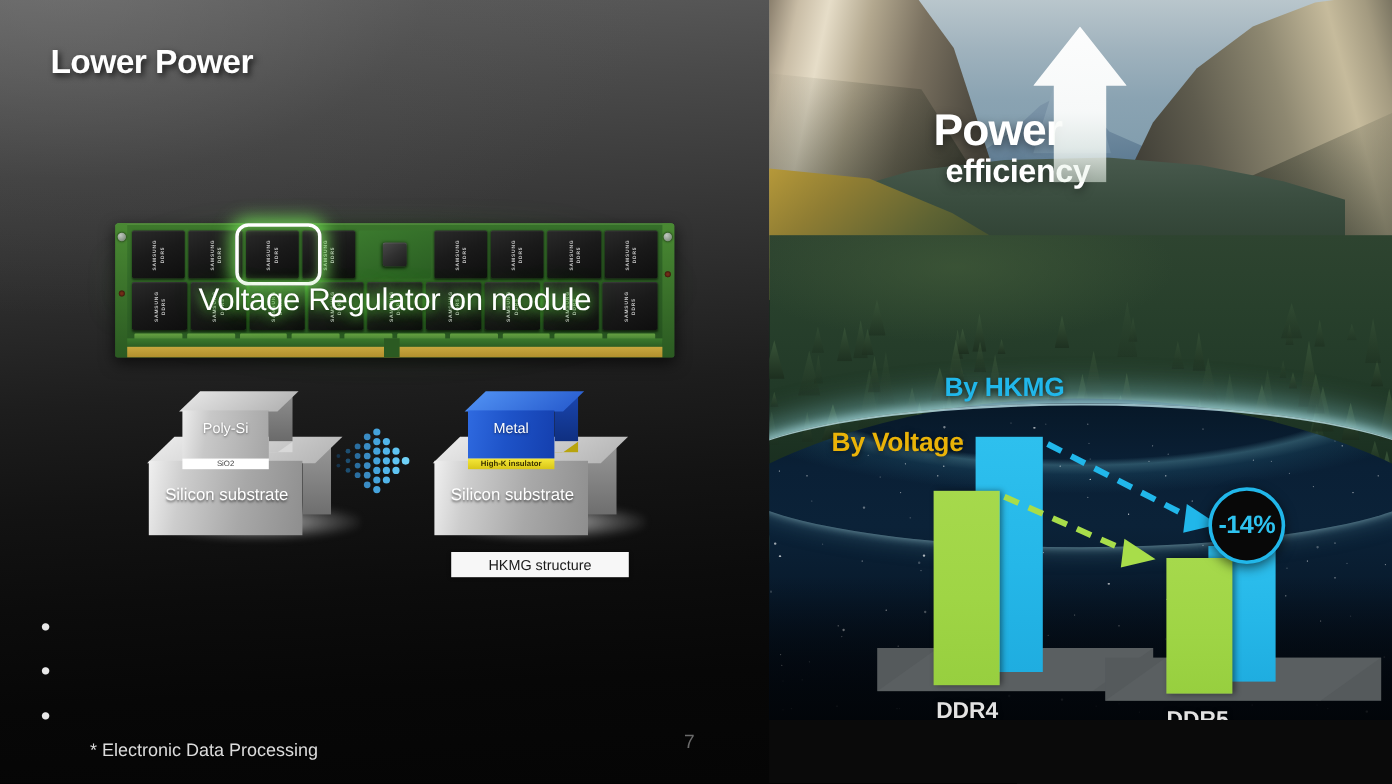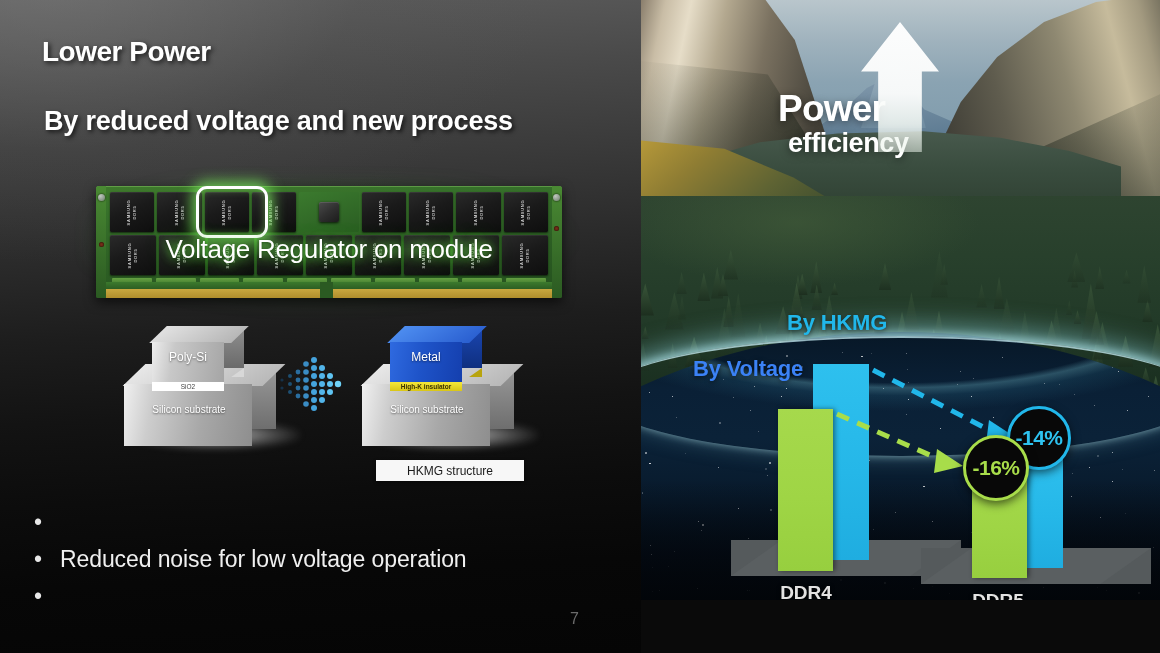--- a/index.html
+++ b/index.html
@@ -127,21 +127,21 @@
     position:absolute; left:4px; top:72px; width:128px; height:62px;
     background:linear-gradient(100deg,#f0f0f0 0%,#cdcdcd 22%,#a8a8a8 60%,#8e8e8e 100%);
   }
   .sub-side {
     position:absolute; left:132px; top:55px; width:24px; height:62px;
     background:linear-gradient(180deg,#9a9a9a,#6e6e6e);
     clip-path:polygon(0 17px, 100% 0, 100% 62px, 0 100%);
   }
   .sub-label {
     position:absolute; left:6px; top:92px; width:126px; text-align:center;
-    font-size:10px; color:#ffffff; text-shadow:0 1px 2px rgba(0,0,0,0.55);
+    font-size:14px; color:#ffffff; text-shadow:0 1px 2px rgba(0,0,0,0.55);
   }
 
   
   .gate-top {
     position:absolute; left:38px; top:14px; width:82px; height:17px;
     transform:skewX(-46deg);
   }
   .gate-face { position:absolute; left:32px; top:30px; width:72px; height:40px; }
   .gate-side {
     position:absolute; left:104px; top:16px; width:20px; height:40px;
@@ -317,21 +317,21 @@
   .platform { position:absolute; height:36px; background:#555a5c; }
   .platform::before {
     content:""; position:absolute; inset:0; background:#5a5f61;
     clip-path:polygon(22% 0, 100% 0, 78% 100%, 0 100%);
   }
   .bar { position:absolute; }
   .bar-green { background:linear-gradient(180deg,#a6d94c 0%,#9fd545 55%,#97cf3f 100%); box-shadow:2px 0 5px rgba(0,0,0,0.45); }
   .bar-blue  { background:linear-gradient(180deg,#2ec0ee 0%,#25b7e8 55%,#1fade0 100%); }
 
   .series-label { position:absolute; font-size:22px; font-weight:bold; letter-spacing:-0.2px; }
-  #label-voltage { color:#3b82f6; text-shadow:0 1px 5px rgba(0,0,0,0.65); }
+  #label-voltage { color:#eab308; text-shadow:0 1px 5px rgba(0,0,0,0.65); }
   #label-hkmg    { color:#21b7ea; text-shadow:0 1px 5px rgba(0,0,0,0.65); }
 
   .cat-label {
     position:absolute; font-size:19px; font-weight:bold; color:#e2e2e2;
     text-shadow:0 1px 4px rgba(0,0,0,0.8); text-align:center;
   }
 
   .badge {
     position:absolute; border-radius:50%; background:#080808;
     display:flex; align-items:center; justify-content:center;
@@ -343,21 +343,20 @@
               box-shadow:0 3px 10px rgba(0,0,0,0.6); }
 </style>
 </head>
 <body>
 
 <div id="slide">
 
   <div id="left-panel">
 
     <div id="title">Lower Power</div>
-    <div id="subtitle">By reduced voltage and new process</div>
 
     <div id="dimm-wrap">
       <div id="dimm-glow"></div>
       <div id="dimm">
         <div class="dimm-notch-l"></div>
         <div class="dimm-notch-r"></div>
         <div class="screw" style="left:2px;top:8px;"></div>
         <div class="screw" style="right:2px;top:8px;"></div>
         <div class="pinhole" style="left:3px;top:56px;"></div>
         <div class="pinhole" style="right:3px;top:40px;"></div>
@@ -510,26 +509,26 @@
         <div class="struct-caption">HKMG structure</div>
       </div>
     </div>
 
     <div id="bullets">
         <div class="bullet">
           <div class="bullet-dot">•</div>
         </div>
         <div class="bullet">
           <div class="bullet-dot">•</div>
-          <div class="bullet-text">Reduced noise for low voltage operation</div>
         </div>
         <div class="bullet">
           <div class="bullet-dot">•</div>
         </div>
       </div>
+    <div id="footnote">* Electronic Data Processing</div>
     <div id="page-number">7</div>
   </div>
 
   <div id="right-panel">
 
     <div id="photo">
       <div class="sky"></div>
       <div class="mtn mtn-far"></div>
       <div class="mtn mtn-far2"></div>
       <div class="mtn mtn-left"></div>
@@ -848,16 +847,15 @@
       <div class="cat-label" style="left:292px; top:290px; width:130px;">DDR5</div>
 
       <svg style="position:absolute; left:0; top:0; width:519px; height:300px; pointer-events:none;" viewBox="0 0 519 300" xmlns="http://www.w3.org/2000/svg" aria-hidden="true">
         <line x1="232" y1="70" x2="352" y2="132" stroke="#21b7ea" stroke-width="5" stroke-dasharray="13 9" stroke-linecap="butt"></line>
         <polygon points="348,120 374,137 345,144" fill="#21b7ea"></polygon>
         <line x1="196" y1="114" x2="300" y2="160" stroke="#a8dd4a" stroke-width="5" stroke-dasharray="13 9" stroke-linecap="butt"></line>
         <polygon points="296,149 322,166 293,173" fill="#a8dd4a"></polygon>
       </svg>
 
       <div class="badge" id="badge-14" style="left:366px; top:106px;">-14%</div>
-      <div class="badge" id="badge-16" style="left:322px; top:135px;">-16%</div>
     </div>
   </div>
 </div>
 
 </body></html>

